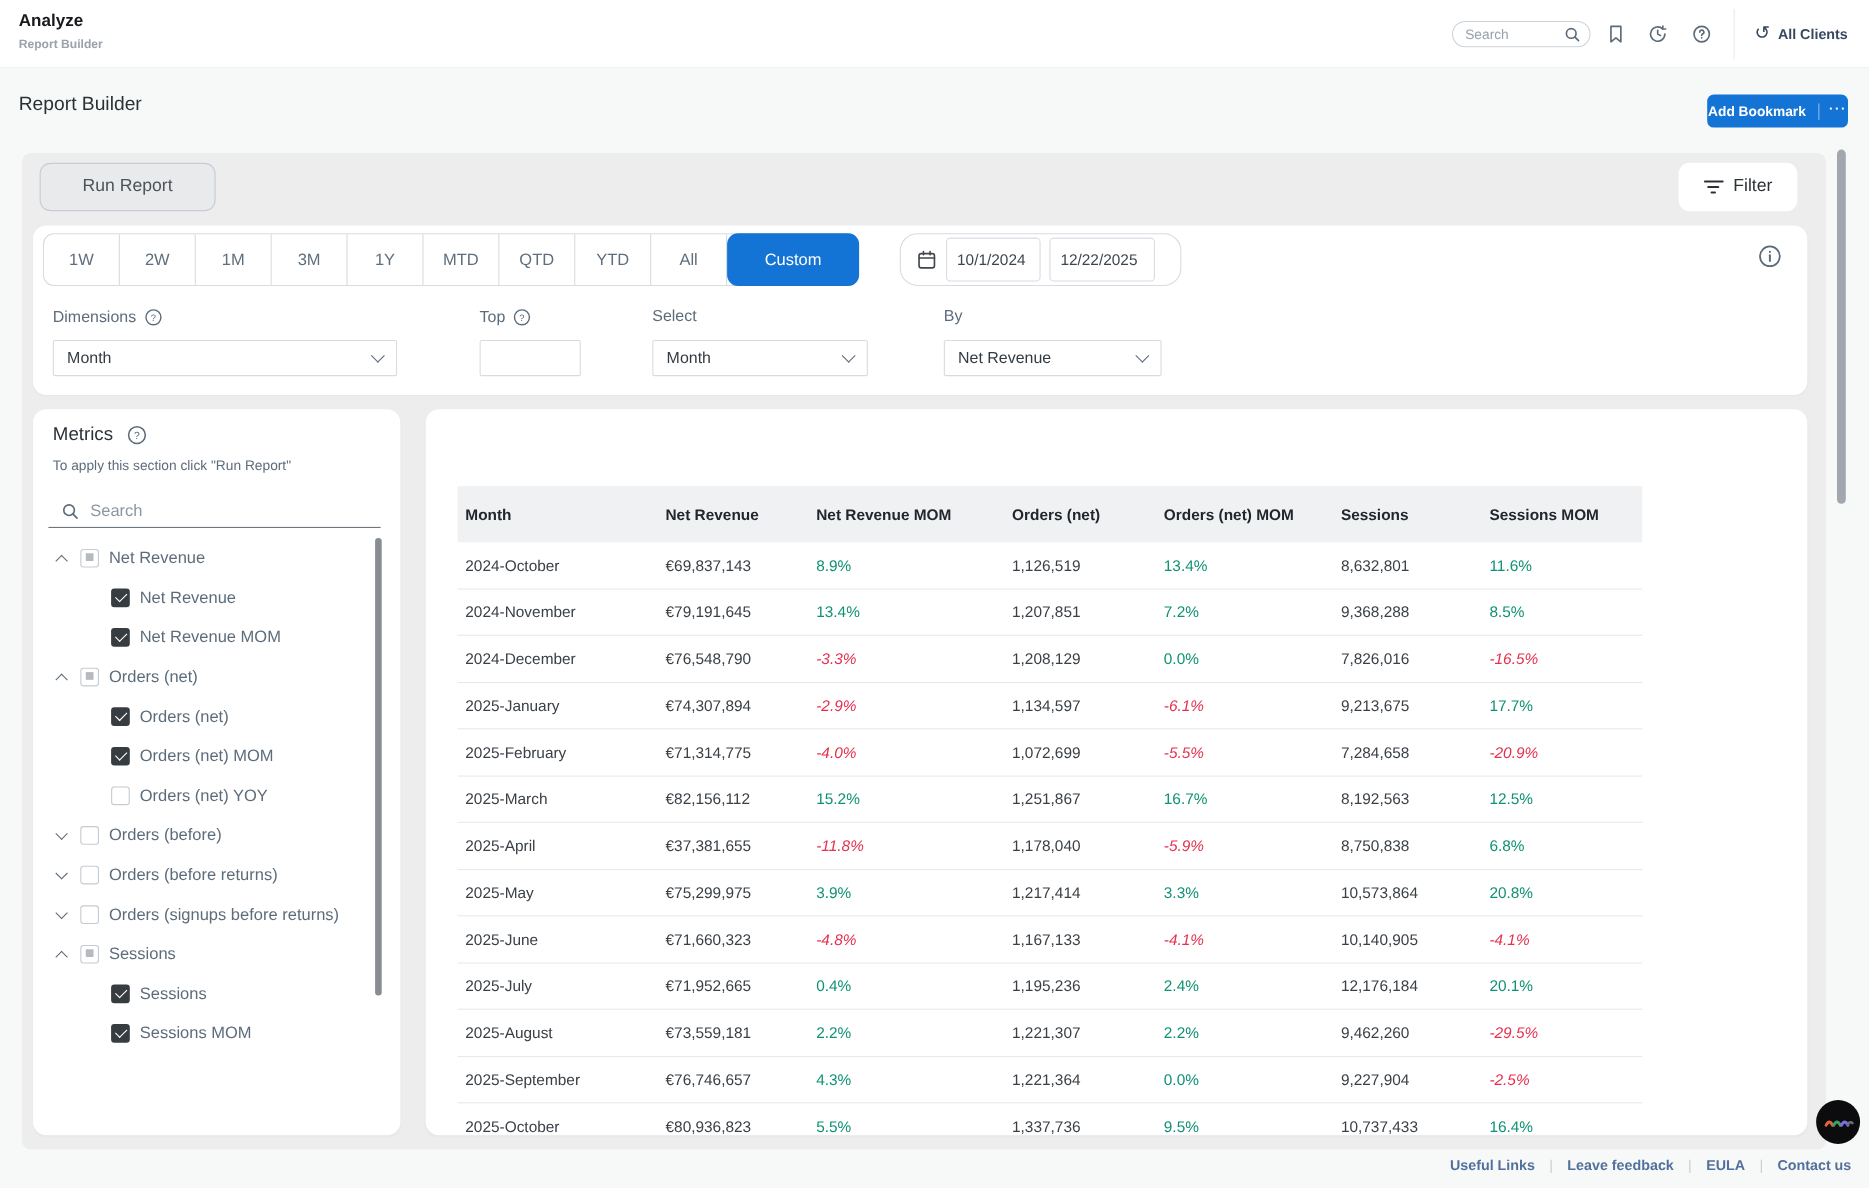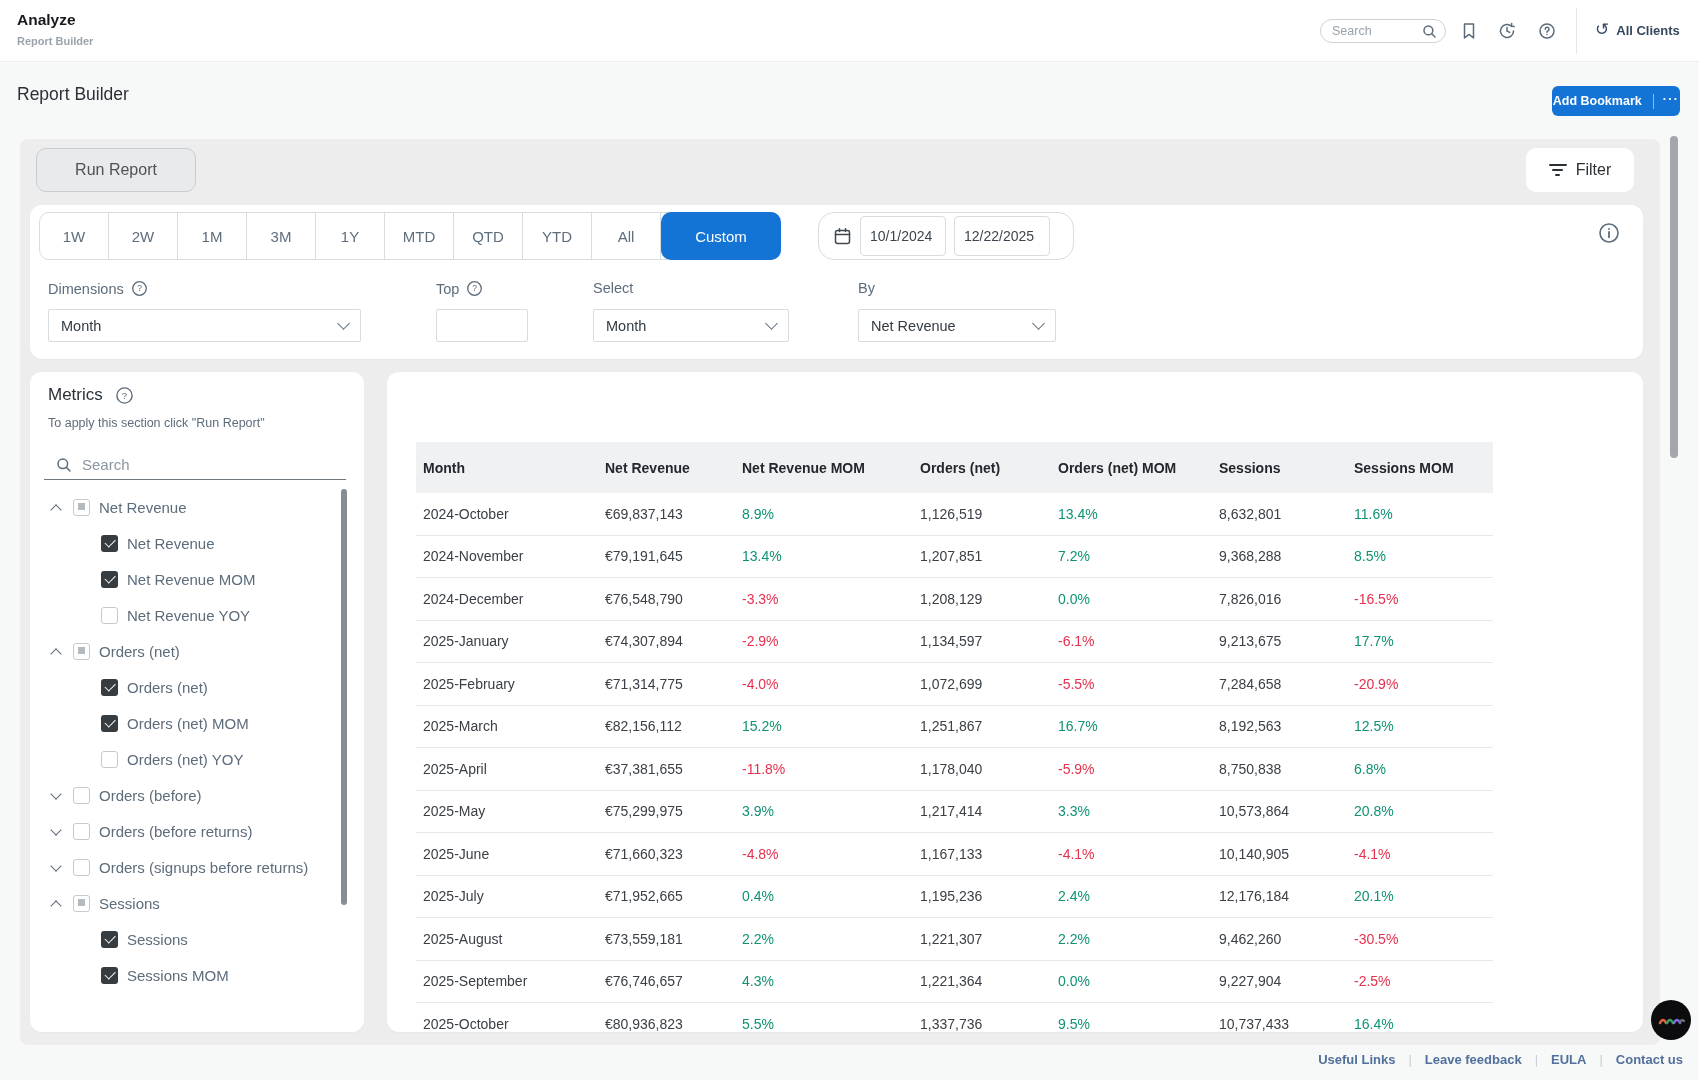--- a/index.html
+++ b/index.html
@@ -81,21 +81,21 @@
 
   
   .table-card { position:absolute; left:387px; top:372px; width:1256px; height:660px; background:#fff; border-radius:12px; box-shadow:0 1px 2px rgba(0,0,0,.03); overflow:hidden; }
   .rtable { position:absolute; left:29px; top:70px; width:1077px; }
   .thead { display:flex; height:51px; background:#f0f1f2; align-items:center; }
   .th { font-weight:700; font-size:14px; color:#22272d; padding-left:7px; }
   .tr { display:flex; height:42.5px; align-items:center; border-bottom:1px solid #e6e9eb; }
   .td { font-size:14px; color:#3a4046; padding-left:7px; }
   .c0{width:182px} .c1{width:137px} .c2{width:178px} .c3{width:138px} .c4{width:161px} .c5{width:135px} .c6{width:146px}
   .pos { color:var(--pos,#0f9274); }
-  .neg { color:var(--neg,#e5304e); }
+  .neg { color:var(--neg,#e5304e);font-style:italic; }
 
   
   .page-scroll { position:absolute; left:1670px; top:136px; width:8px; height:322px; background:#a2a7ad; border-radius:4px; }
 
   
   .footer-links { position:absolute; right:16px; top:1052px; display:flex; align-items:center; font-size:13px; font-weight:700; color:#51709b; }
   .flink { cursor:pointer; }
   .flink:not(:first-child)::before { content:"|"; color:#c9cfd6; font-weight:400; margin:0 13px; }
   .logo-btn { position:absolute; left:1650px; top:999px; width:42px; height:42px; cursor:pointer; }
 
@@ -251,24 +251,20 @@
         <span class="tree-label">Net Revenue</span>
       </div>
       <div class="tree-row lvl1">
         <span class="cb checked"></span>
         <span class="tree-label">Net Revenue</span>
       </div>
       <div class="tree-row lvl1">
         <span class="cb checked"></span>
         <span class="tree-label">Net Revenue MOM</span>
       </div>
-      <div class="tree-row lvl1">
-        <span class="cb unchecked"></span>
-        <span class="tree-label">Net Revenue YOY</span>
-      </div>
       <div class="tree-row lvl0">
         <span class="chev up"></span>
         <span class="cb indeterminate"></span>
         <span class="tree-label">Orders (net)</span>
       </div>
       <div class="tree-row lvl1">
         <span class="cb checked"></span>
         <span class="tree-label">Orders (net)</span>
       </div>
       <div class="tree-row lvl1">
@@ -413,21 +409,21 @@
           <div class="td c5">12,176,184</div>
           <div class="td c6 pos">20.1%</div>
         </div>
         <div class="tr">
           <div class="td c0">2025-August</div>
           <div class="td c1">€73,559,181</div>
           <div class="td c2 pos">2.2%</div>
           <div class="td c3">1,221,307</div>
           <div class="td c4 pos">2.2%</div>
           <div class="td c5">9,462,260</div>
-          <div class="td c6 neg">-30.5%</div>
+          <div class="td c6 neg">-29.5%</div>
         </div>
         <div class="tr">
           <div class="td c0">2025-September</div>
           <div class="td c1">€76,746,657</div>
           <div class="td c2 pos">4.3%</div>
           <div class="td c3">1,221,364</div>
           <div class="td c4 pos">0.0%</div>
           <div class="td c5">9,227,904</div>
           <div class="td c6 neg">-2.5%</div>
         </div>

